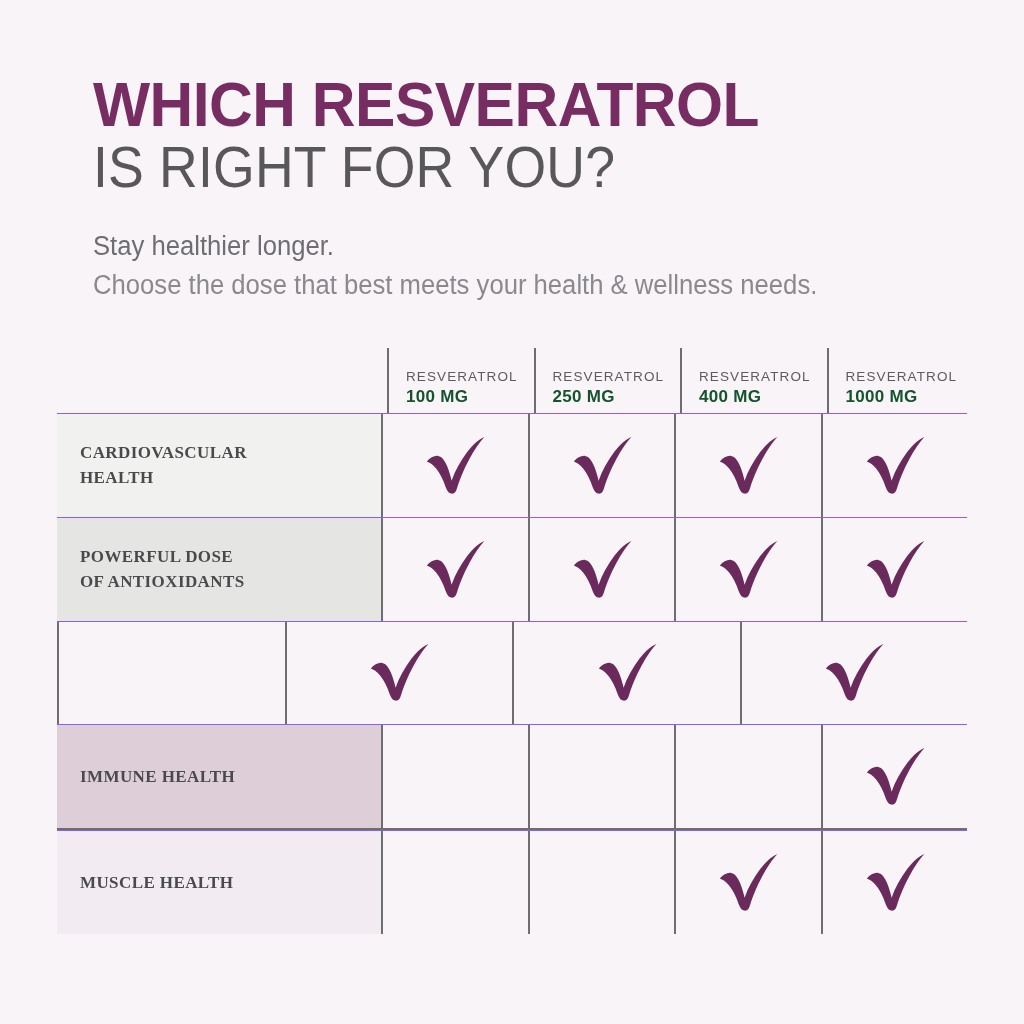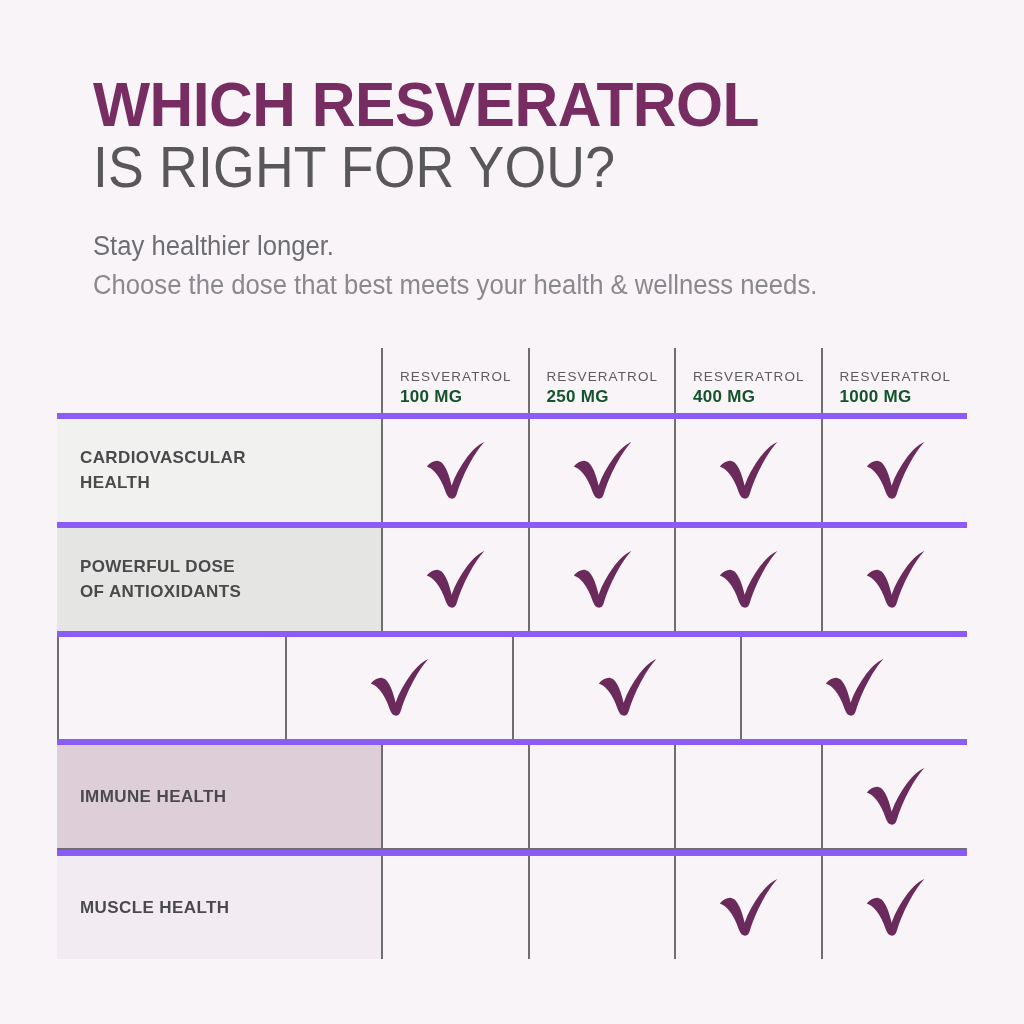--- a/index.html
+++ b/index.html
@@ -71,21 +71,21 @@
     position: absolute;
     left: 57px;
     top: 348px;
     width: 910px;
   }
   .grid-row {
     display: flex;
   }
 
   
-  .head-row { height: 65px; }
+  .head-row { height: 65px; gap: 6px; }
   .head-spacer {
     width: 324px;
     flex: 0 0 324px;
   }
   .col-head {
     flex: 1 1 0;
     border-left: 2px solid #6E6E6E;
     padding-left: 17px;
     box-sizing: border-box;
     display: flex;
@@ -104,21 +104,22 @@
     font-size: 17px;
     letter-spacing: 0.3px;
     color: #14532d;
     font-weight: 700;
     line-height: 24px;
   }
 
   
   .data-row {
     height: 102.8px;
-    border-top: 6px solid #8b5cf6;
+    border-top: 1px solid #8b5cf6;
+    font-family: Liberation Serif, serif;
   }
   .data-row.last { border-bottom: 2px solid #6E6E6E; }
 
   .row-label {
     width: 324px;
     flex: 0 0 324px;
     display: flex;
     align-items: center;
     box-sizing: border-box;
     padding-left: 23px;

